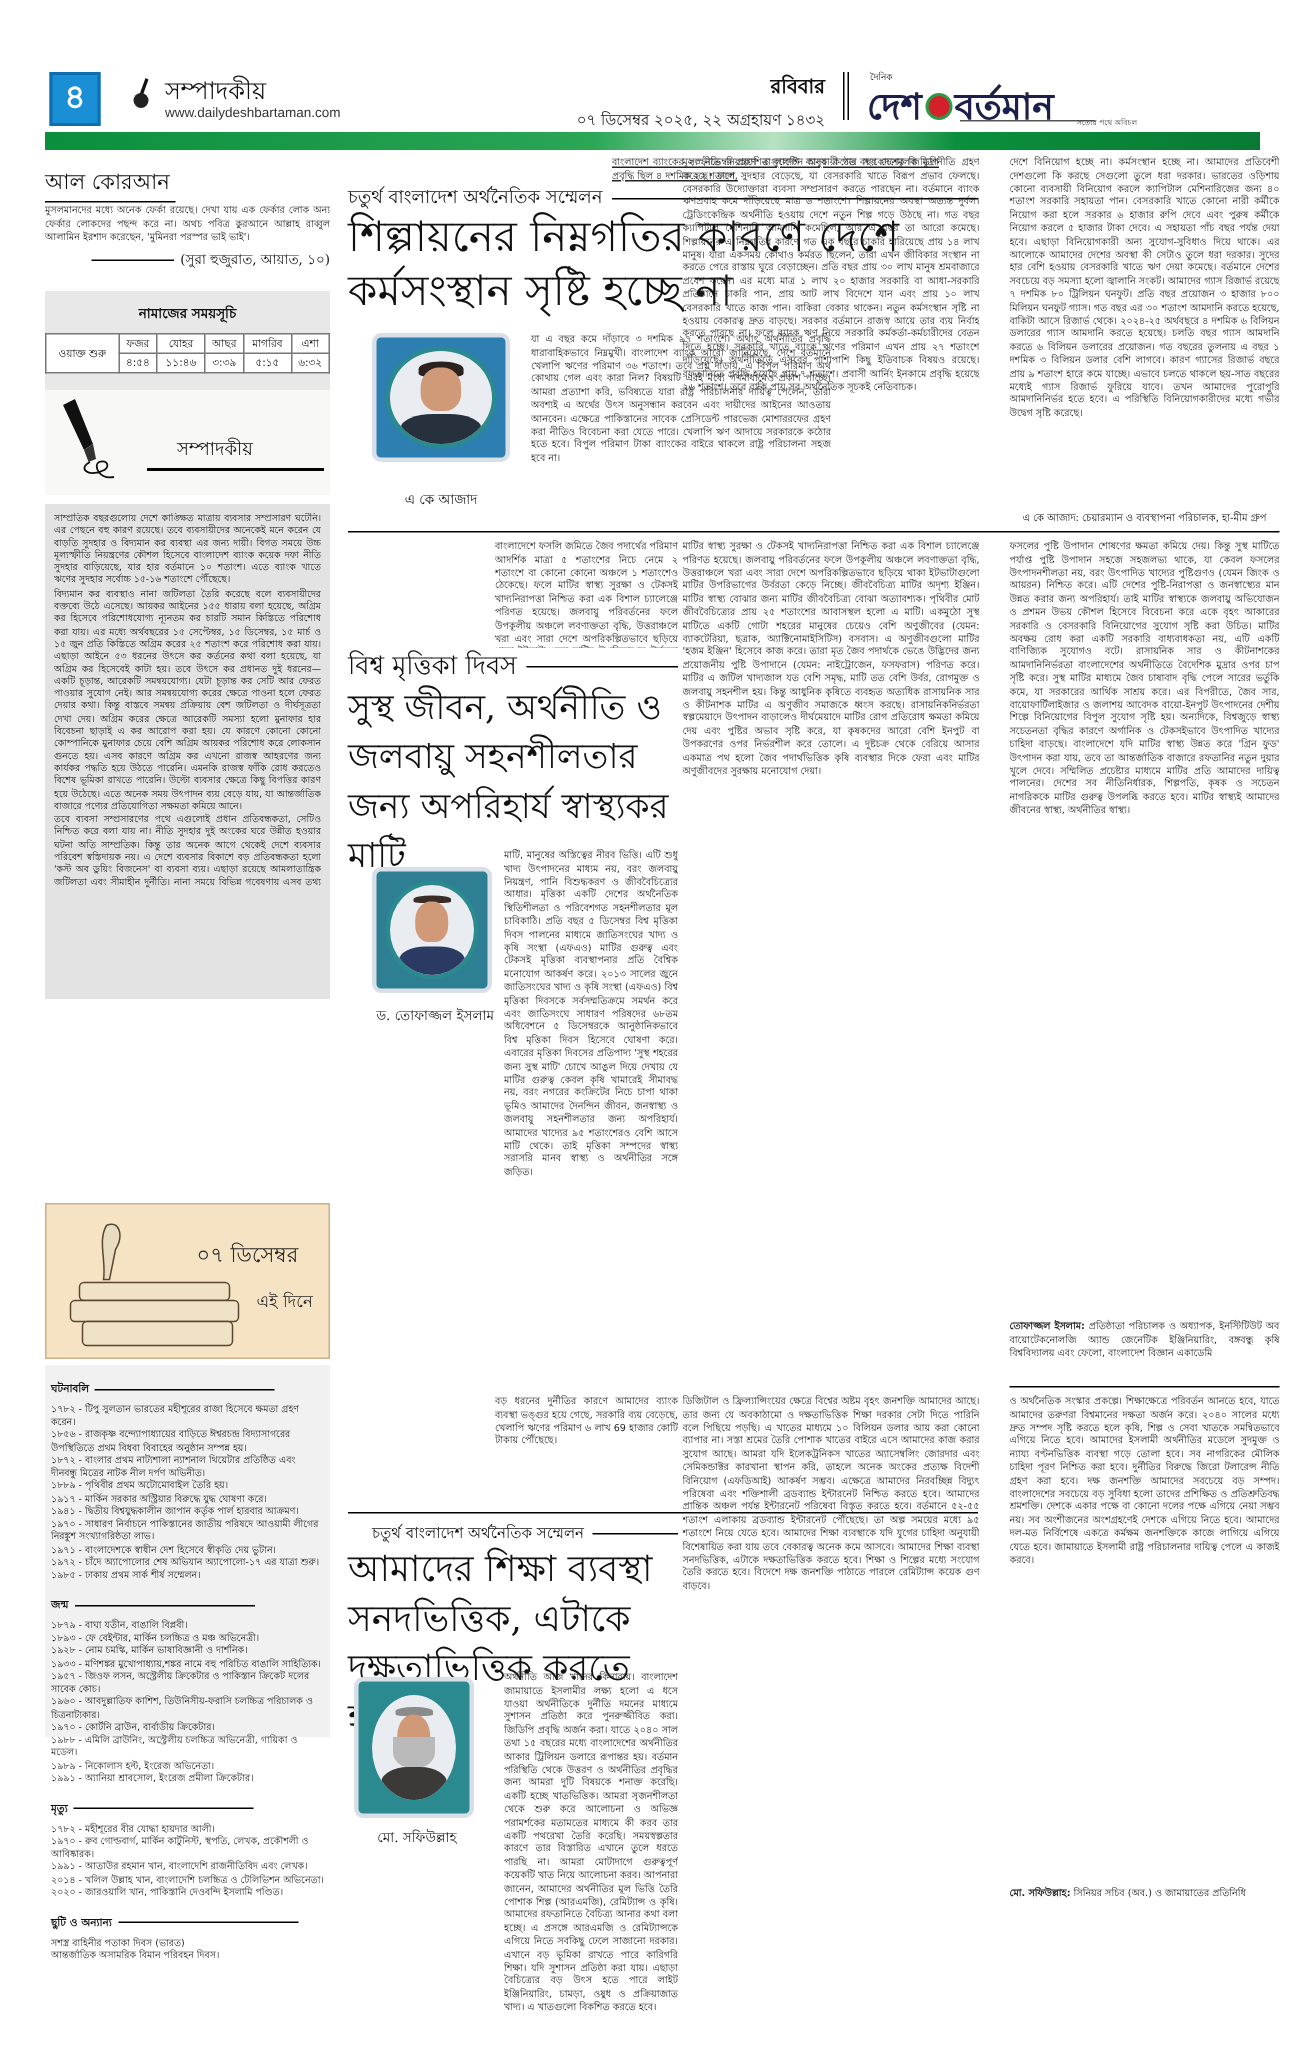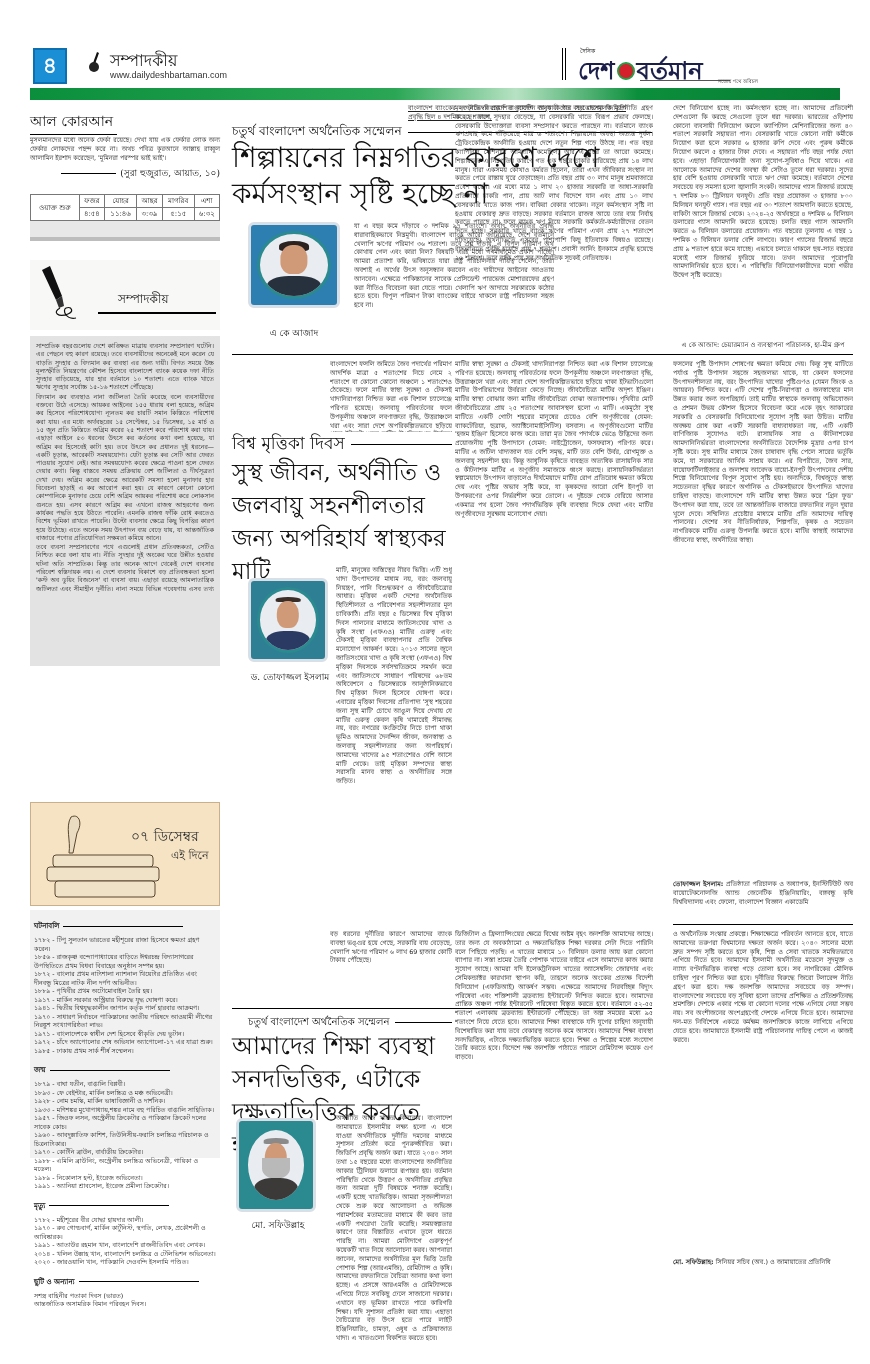--- a/index.html
+++ b/index.html
@@ -47,21 +47,21 @@
   .editorial-banner-label { position: absolute; left: 88px; top: 30px; font: 12px "DejaVu Serif", serif; }
   .editorial-banner-line { position: absolute; left: 68px; top: 52px; width: 118px; border-top: 2px solid #000; }
 
   .editorial-box { position: absolute; left: 0; top: 236px; width: 190px; height: 330px; background: #e3e3e3; padding: 6px 6px 0 6px; }
   .editorial-headline { font: 17px/21px "DejaVu Serif", serif; text-align: center; margin-bottom: 4px; }
   .editorial-box .body-text { font-size: 6.2px; line-height: 8.3px; height: 250px; overflow: hidden; }
 
   .this-day-banner { position: absolute; left: 0; top: 702px; width: 190px; height: 104px; background: #f5e3c3; border: 1px solid #c9b08a; overflow: hidden; }
   .book-icon { position: absolute; left: 12px; top: 10px; width: 130px; height: 90px; }
   .this-day-date { position: absolute; left: 100px; top: 22px; font: 14px "DejaVu Serif", serif; color: #2a2a2a; }
-  .this-day-label { position: absolute; left: 140px; top: 44px; font: 11px "DejaVu Serif", serif; color: #2a2a2a; }
+  .this-day-label { position: absolute; left: 140px; top: 56px; font: 11px "DejaVu Serif", serif; color: #2a2a2a; }
 
   .events-box { position: absolute; left: 0; top: 810px; width: 190px; height: 248px; background: #f1f1f1; padding: 6px 4px; }
   .ev-head { font: bold 7px "DejaVu Sans", sans-serif; margin: 4px 0 4px; display: flex; align-items: center; }
   .ev-head::after { content: ""; display: block; width: 120px; border-top: 1px solid #000; margin-left: 4px; }
   .ev-item { font: 6.3px/8.5px "DejaVu Sans", sans-serif; color: #222; }
   .ev-gap { height: 5px; }
   .kicker { font: 12px "DejaVu Serif", serif; display: flex; align-items: center; white-space: nowrap; }
   .kicker::after { content: ""; flex: 1; border-top: 1px solid #000; margin-left: 6px; }
   .headline { font: 28px/36px "DejaVu Serif", serif; }
   .photo { position: absolute; border: 3px solid #d8dfe7; border-radius: 6px; overflow: hidden; background: #2c7fb0; }
@@ -79,36 +79,41 @@
 <header class="masthead">
   <div class="page-no">৪</div>
   <div class="sect">
     <svg class="sect-icon" viewBox="0 0 16 22">
       <path d="M9 0 L11 1 L7 12 L5 11 Z" fill="#111"></path>
       <ellipse cx="6" cy="15" rx="5" ry="5" fill="#222"></ellipse>
     </svg>
     <span class="sect-title">সম্পাদকীয়</span>
     <span class="sect-url">www.dailydeshbartaman.com</span>
   </div>
+  <div class="date-block">
+    <div class="day">রবিবার</div>
+    <div class="date">০৭ ডিসেম্বর ২০২৫, ২২ অগ্রহায়ণ ১৪৩২</div>
+  </div>
   <div class="mast-divider"></div>
   <div class="brand">
     <span class="brand-daily">দৈনিক</span>
     <span class="brand-name"><span>দেশ</span><span class="brand-logo"></span><span>বর্তমান</span></span>
     <span class="brand-line"></span>
     <span class="brand-tag">সত্যের পথে অবিচল</span>
   </div>
 </header>
 <div class="greenbar"></div>
 
 <aside class="col-left">
   <h3 class="quran-title">আল কোরআন</h3>
   <p class="quran-text body-text">মুসলমানদের মধ্যে অনেক ফের্কা রয়েছে। দেখা যায় এক ফের্কার লোক অন্য ফের্কার লোকদের পছন্দ করে না। অথচ পবিত্র কুরআনে আল্লাহ রাব্বুল আলামিন ইরশাদ করেছেন, 'মুমিনরা পরস্পর ভাই ভাই'।</p>
   <div class="quran-ref">(সুরা হুজুরাত, আয়াত, ১০)</div>
 
   <section class="prayer">
+    <div class="prayer-title">নামাজের সময়সূচি</div>
     <table>
       <tbody>
           <tr>
         <td rowspan="2">ওয়াক্ত শুরু</td>
         <td>ফজর</td>
         <td>যোহর</td>
         <td>আছর</td>
         <td>মাগরিব</td>
         <td>এশা</td>
       </tr>

